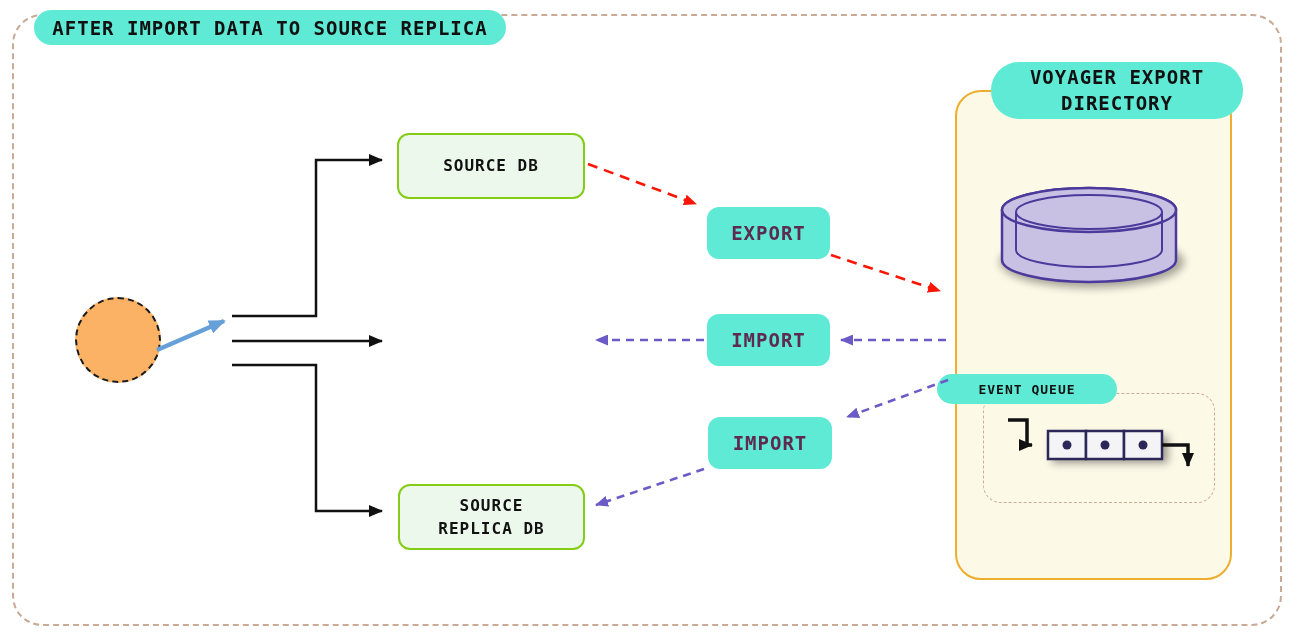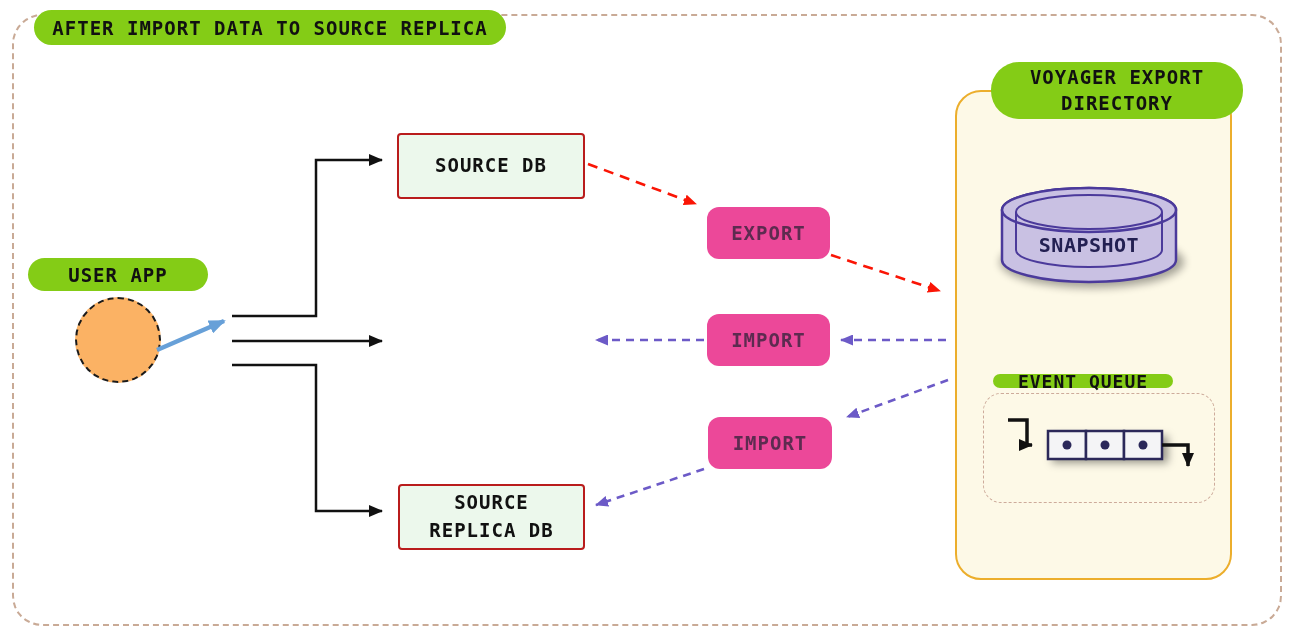--- a/index.html
+++ b/index.html
@@ -6,46 +6,46 @@
   .canvas{
     position:relative;width:1298px;height:643px;background:#ffffff;
     font-family:"DejaVu Sans Mono","Liberation Mono",monospace;
     overflow:hidden;
   }
   .outer-border{
     position:absolute;left:12px;top:14px;width:1270px;height:612px;
     border:2px dashed #c9aa96;border-radius:30px;box-sizing:border-box;
   }
   .pill{
-    position:absolute;background:#84cc16;border-radius:18px;
+    position:absolute;background:#5eead4;border-radius:18px;
     display:flex;align-items:center;justify-content:center;
     font-weight:bold;color:#111;letter-spacing:1px;text-align:center;
   }
   .title-pill{left:34px;top:10px;width:472px;height:35px;font-size:19px;}
   .userapp-pill{left:28px;top:258px;width:180px;height:33px;font-size:19px;}
   .voyager-pill{
     left:991px;top:62px;width:252px;height:57px;font-size:19px;
     border-radius:28px;white-space:pre-line;line-height:1.35;z-index:3;
   }
-  .queue-pill{left:993px;top:374px;width:180px;height:14px;font-size:18px;border-radius:15px;z-index:3;}
+  .queue-pill{left:937px;top:374px;width:180px;height:30px;font-size:13px;border-radius:15px;z-index:3;}
   .user-circle{
     position:absolute;left:75px;top:297px;width:86px;height:86px;border-radius:50%;
     background:#fbb264;border:2.5px dashed #1a1a1a;box-sizing:border-box;
   }
   .dbbox{
-    position:absolute;background:#ecf8ec;border:2px solid #b91c1c;border-radius:4px;
+    position:absolute;background:#ecf8ec;border:2px solid #84cc16;border-radius:12px;
     display:flex;align-items:center;justify-content:center;font-weight:bold;
-    font-size:19px;color:#111;text-align:center;white-space:pre-line;
+    font-size:16px;color:#111;text-align:center;white-space:pre-line;
     line-height:1.45;box-sizing:border-box;letter-spacing:1px;
   }
   .box-source{left:397px;top:133px;width:188px;height:66px;}
   .box-target{left:396px;top:307px;width:190px;height:67px;}
   .box-replica{left:398px;top:484px;width:187px;height:66px;}
   .oppill{
-    position:absolute;background:#ec4899;border-radius:12px;
+    position:absolute;background:#5eead4;border-radius:12px;
     display:flex;align-items:center;justify-content:center;
     font-weight:bold;font-size:19px;color:#5d2b50;letter-spacing:1px;
   }
   .pill-export{left:707px;top:207px;width:123px;height:52px;}
   .pill-import-mid{left:707px;top:314px;width:123px;height:52px;}
   .pill-import-low{left:708px;top:417px;width:124px;height:52px;}
   .voyager-box{
     position:absolute;left:955px;top:90px;width:277px;height:490px;
     background:#fdf9e7;border:2px solid #ecae2c;border-radius:26px;box-sizing:border-box;z-index:1;
   }
@@ -61,21 +61,20 @@
 </style>
 </head>
 <body>
 
 <div class="canvas">
 
   <div class="outer-border"></div>
 
   <div class="pill title-pill">AFTER IMPORT DATA TO SOURCE REPLICA</div>
 
-  <div class="pill userapp-pill">USER APP</div>
   <div class="user-circle"></div>
 
   <div class="dbbox box-source">SOURCE DB</div>
   <div class="dbbox box-replica">SOURCE
 REPLICA DB</div>
 
   <div class="oppill pill-export">EXPORT</div>
   <div class="oppill pill-import-mid">IMPORT</div>
   <div class="oppill pill-import-low">IMPORT</div>
 
@@ -139,15 +138,14 @@
       <rect x="1048" y="431" width="38" height="28" fill="#f4f4f6" stroke="#2b2859" stroke-width="2.5"></rect>
       <rect x="1086" y="431" width="38" height="28" fill="#f4f4f6" stroke="#2b2859" stroke-width="2.5"></rect>
       <rect x="1124" y="431" width="38" height="28" fill="#f4f4f6" stroke="#2b2859" stroke-width="2.5"></rect>
       <circle cx="1067" cy="445" r="4.5" fill="#2b2859"></circle>
       <circle cx="1105" cy="445" r="4.5" fill="#2b2859"></circle>
       <circle cx="1143" cy="445" r="4.5" fill="#2b2859"></circle>
       <path d="M1162 445 H1188 V466" stroke="#111" stroke-width="3.5" fill="none" marker-end="url(#mBlack)"></path>
     </g>
   </svg>
 
-  <div class="snapshot-label">SNAPSHOT</div>
 
 </div>
 
 </body></html>

